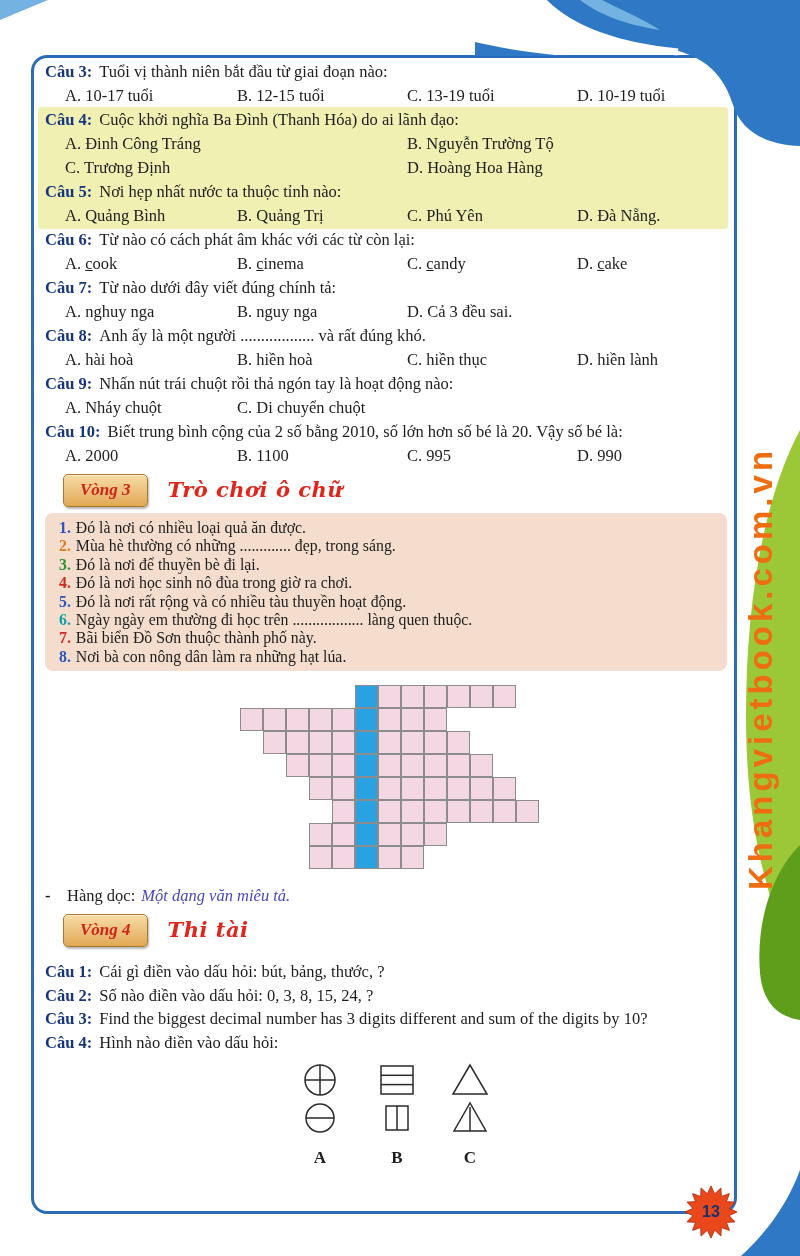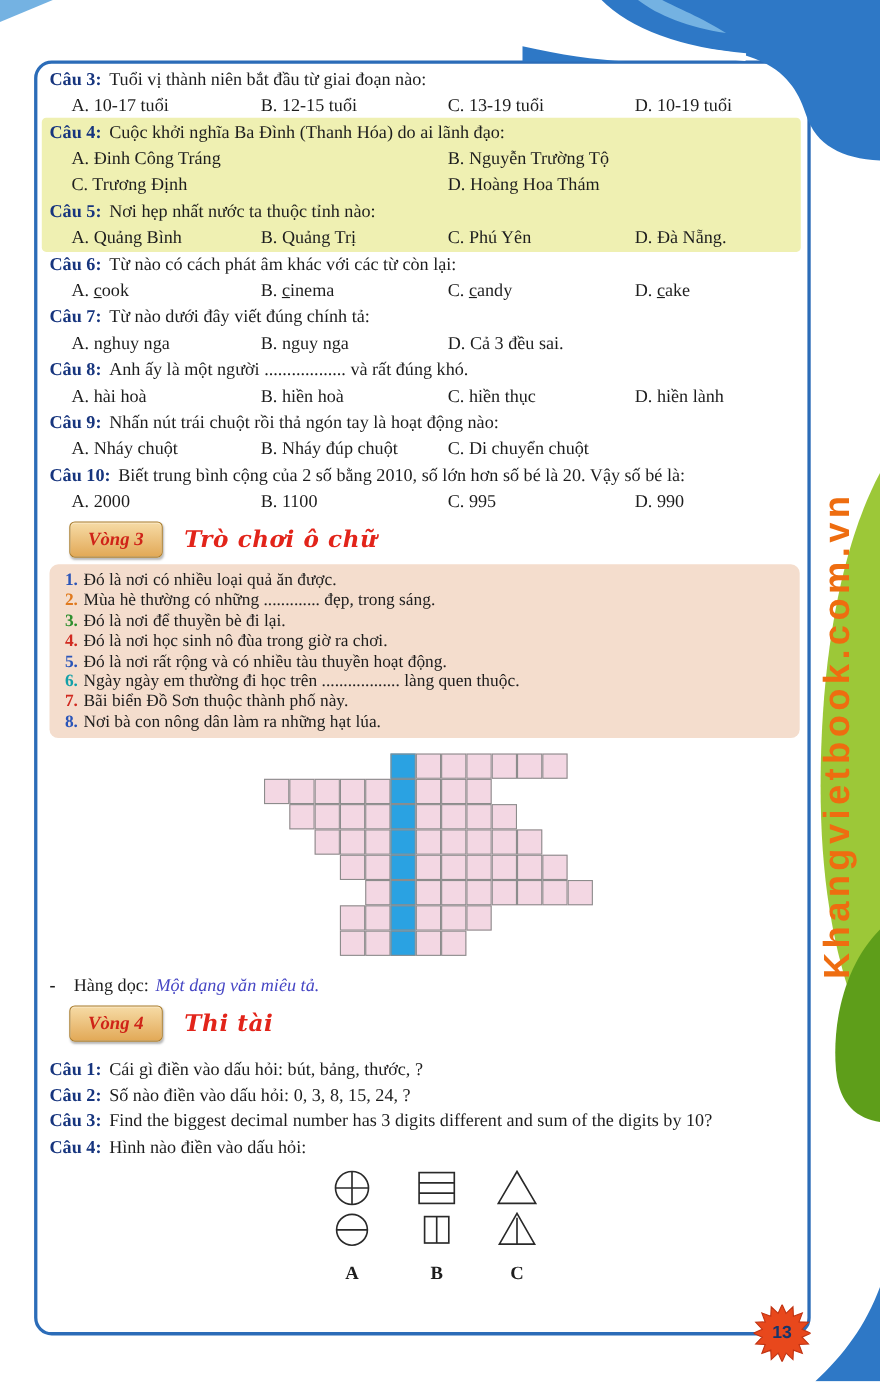--- a/index.html
+++ b/index.html
@@ -80,21 +80,21 @@
 
     <div class="qline">
       <span class="qlabel">Câu 4:</span><span>Cuộc khởi nghĩa Ba Đình (Thanh Hóa) do ai lãnh đạo:</span>
     </div>
     <div class="opts">
       <span class="owide">A. Đinh Công Tráng</span>
       <span class="od">B. Nguyễn Trường Tộ</span>
     </div>
     <div class="opts">
       <span class="owide">C. Trương Định</span>
-      <span class="od">D. Hoàng Hoa Thám</span>
+      <span class="od">D. Hoàng Hoa Hàng</span>
     </div>
 
     <div class="qline">
       <span class="qlabel">Câu 5:</span><span>Nơi hẹp nhất nước ta thuộc tỉnh nào:</span>
     </div>
     <div class="opts">
       <span class="oa">A. Quảng Bình</span>
       <span class="ob">B. Quảng Trị</span>
       <span class="oc">C. Phú Yên</span>
       <span class="od">D. Đà Nẵng.</span>
@@ -127,21 +127,20 @@
       <span class="ob">B. hiền hoà</span>
       <span class="oc">C. hiền thục</span>
       <span class="od">D. hiền lành</span>
     </div>
 
     <div class="qline">
       <span class="qlabel">Câu 9:</span><span>Nhấn nút trái chuột rồi thả ngón tay là hoạt động nào:</span>
     </div>
     <div class="opts">
       <span class="oa">A. Nháy chuột</span>
-      <span class="ob">B. Nháy đúp chuột</span>
       <span class="oc">C. Di chuyển chuột</span>
     </div>
 
     <div class="qline">
       <span class="qlabel">Câu 10:</span><span>Biết trung bình cộng của 2 số bằng 2010, số lớn hơn số bé là 20. Vậy số bé là:</span>
     </div>
     <div class="opts">
       <span class="oa">A. 2000</span>
       <span class="ob">B. 1100</span>
       <span class="oc">C. 995</span>

